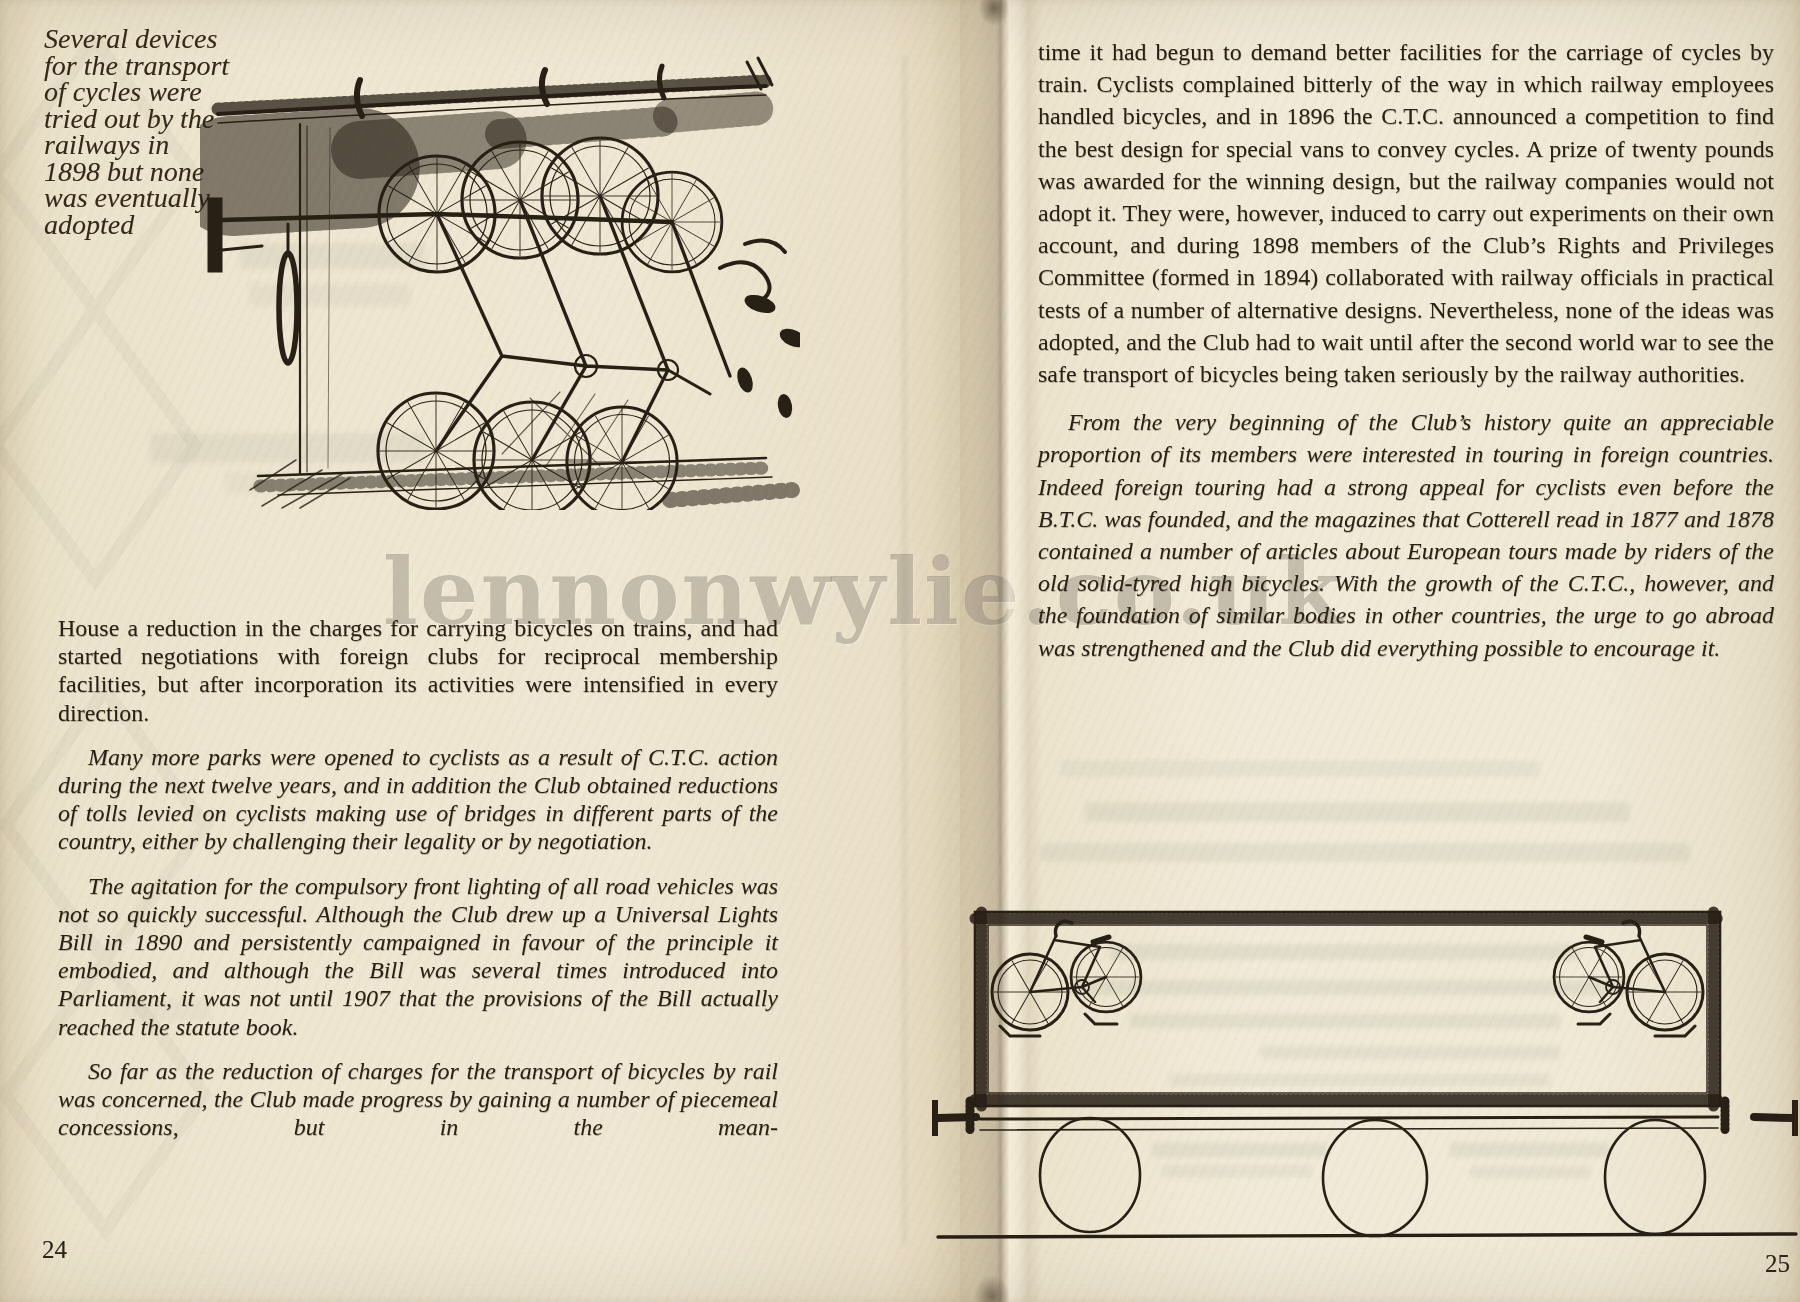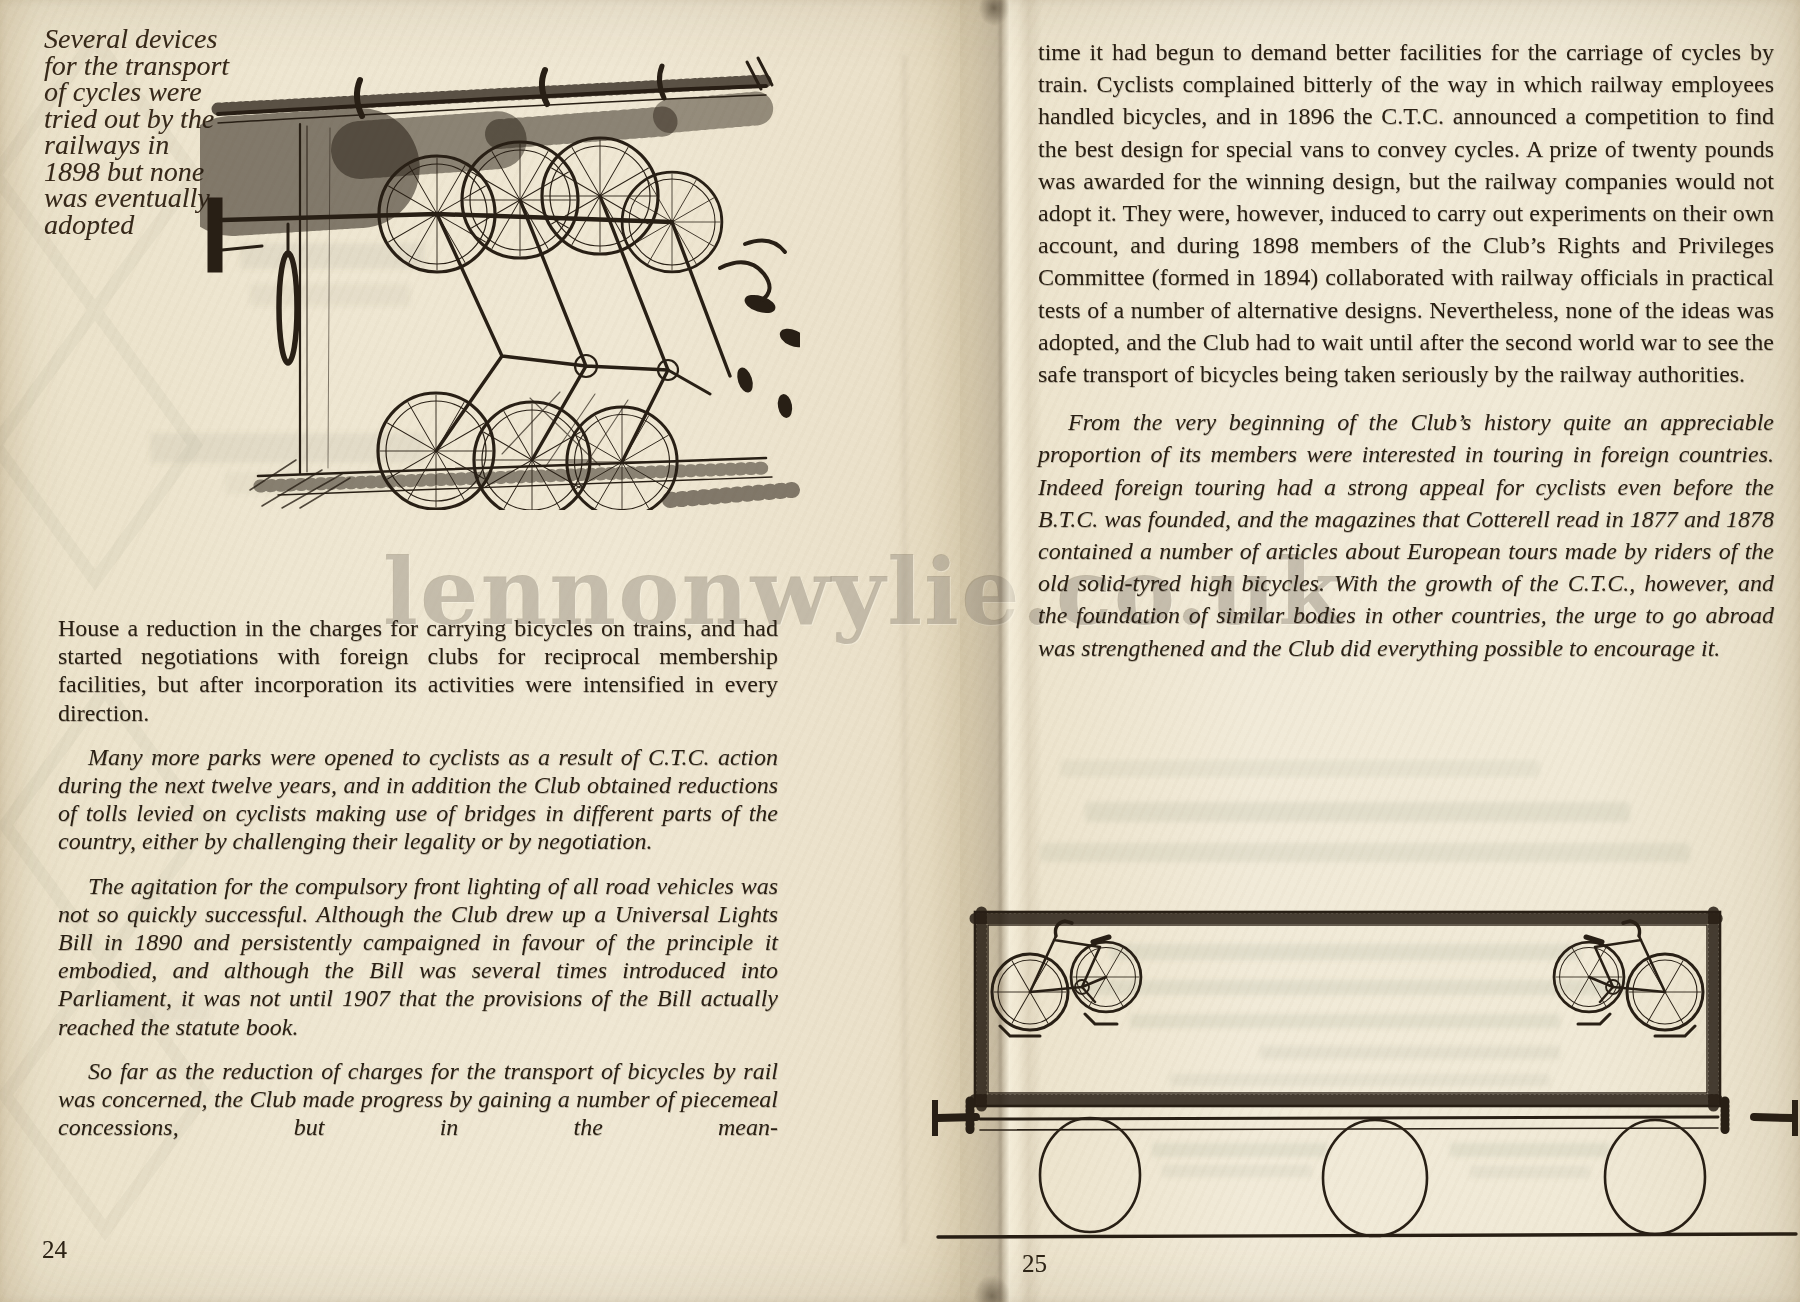--- a/index.html
+++ b/index.html
@@ -78,21 +78,21 @@
   }
   .body-left p,.body-right p{margin:16px;padding:0;}
   p.ind{text-indent:30px;font-style:italic;}
   p.fulljust{text-align-last:justify;}
 
   .pagenum{
     position:absolute;z-index:4;font-size:25px;color:#2d2316;
     text-shadow:.3px .4px 0 rgba(35,25,15,.25);
   }
   .pagenum-left{left:42px;top:1236px;width:720px;text-align:left;}
-  .pagenum-right{left:1022px;top:1250px;width:768px;text-align:left;}
+  .pagenum-right{left:1022px;top:1250px;width:768px;text-align:right;}
 
   .ghost-bar{
     position:absolute;z-index:1;pointer-events:none;border-radius:4px;
     background:#84907a;filter:blur(2.5px);
   }
 </style>
 </head>
 <body>
 
 <div class="book">

